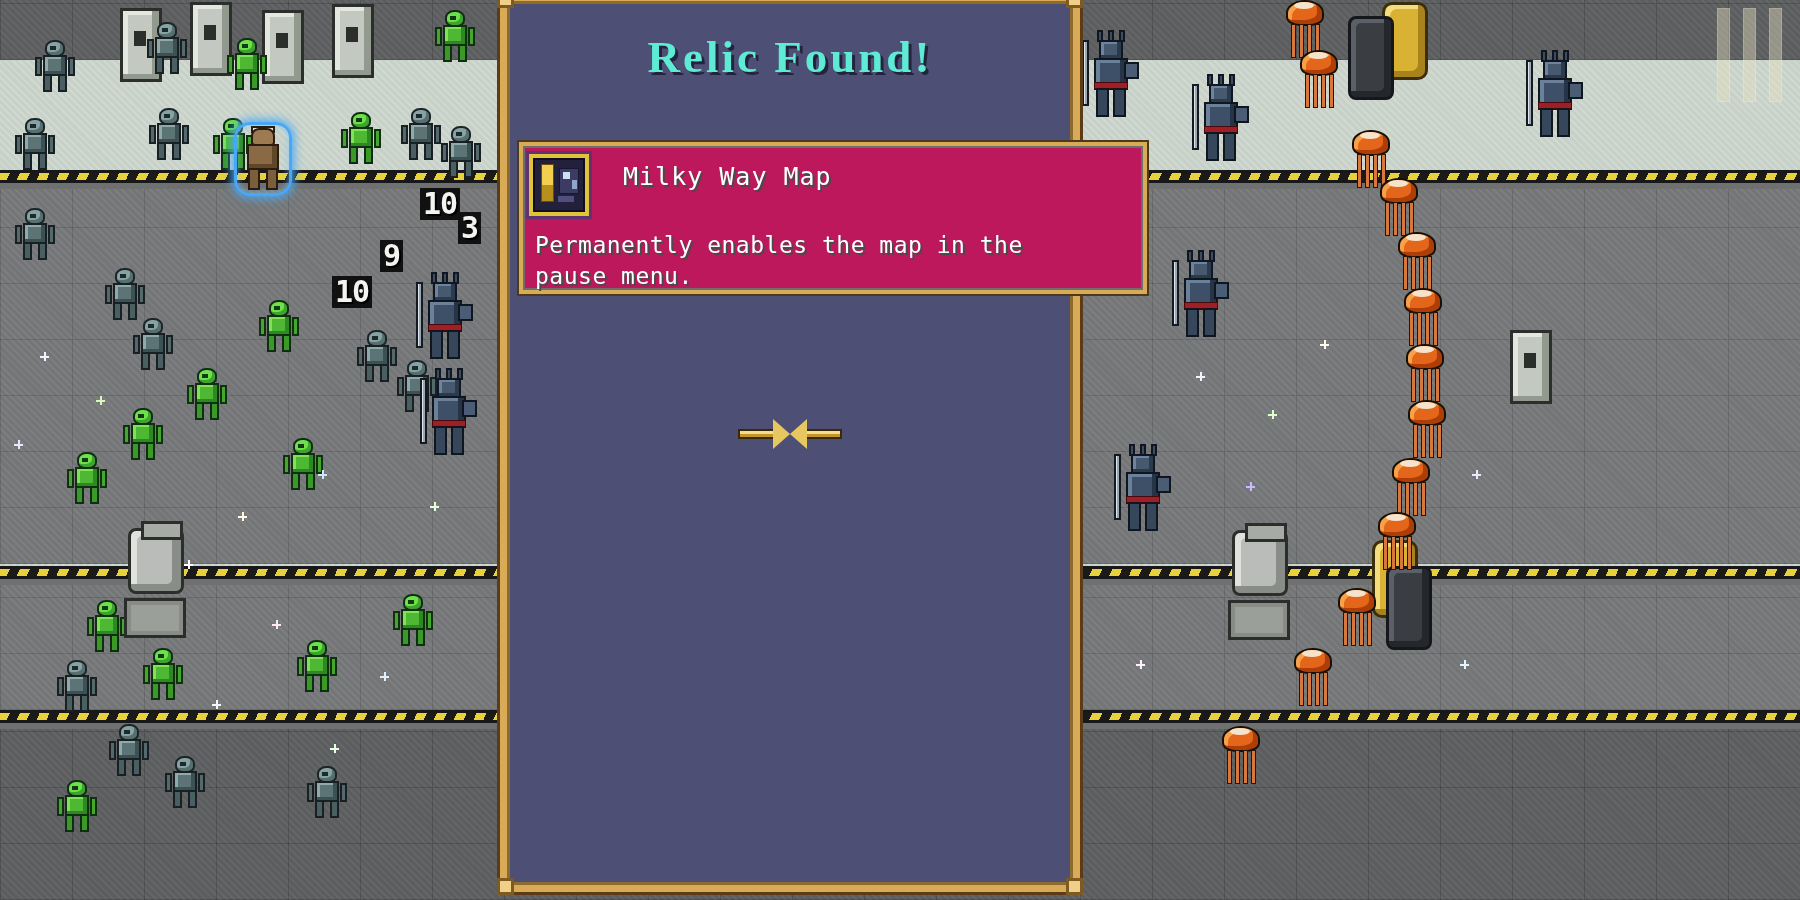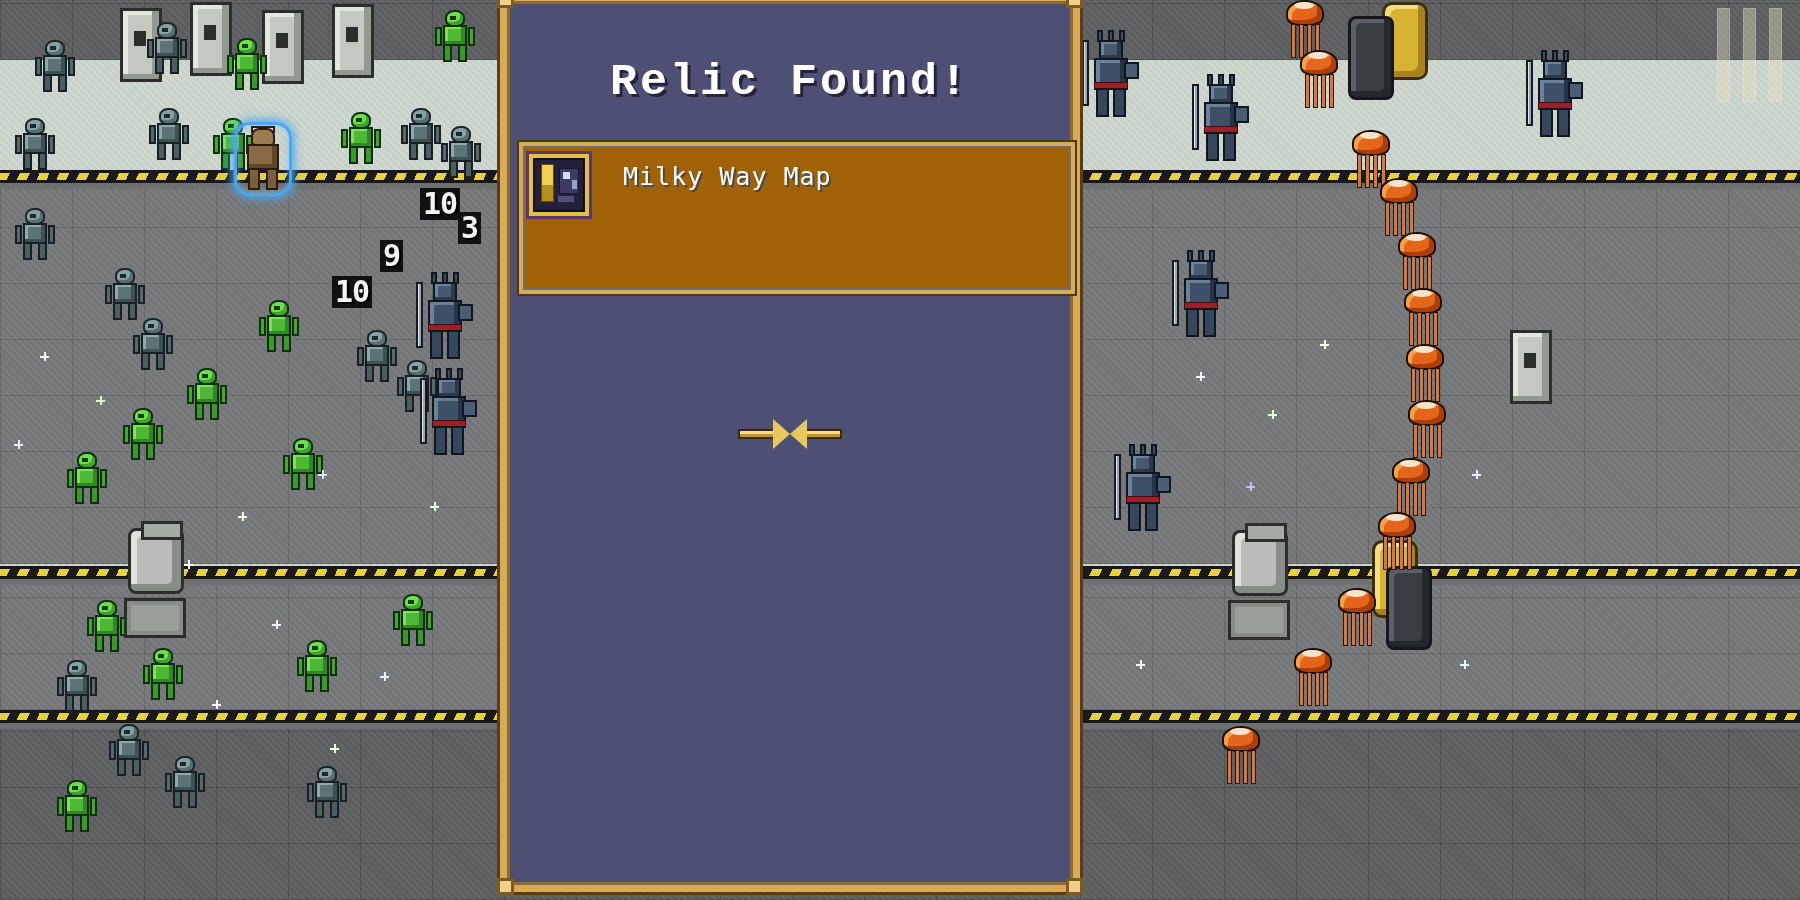--- a/index.html
+++ b/index.html
@@ -238,34 +238,34 @@
   }
   
   .corner { position:absolute; width:17px; height:17px; background:#f0d089;
     border:3px solid #7d5a22; z-index:3; }
   .corner.tl { left:-10px; top:-10px; }
   .corner.tr { right:-10px; top:-10px; }
   .corner.bl { left:-10px; bottom:-10px; }
   .corner.br { right:-10px; bottom:-10px; }
 
   .dlg-title {
-    margin-top:56px;
+    margin-top:30px;
     text-align:center;
-    font-family:Liberation Mono, monospace;
+    font-family:Liberation Serif, serif;
     font-size:45px;
     font-weight:bold;
-    color:#ffffff;
+    color:#5eead4;
     letter-spacing:3px;
     text-shadow: 3px 3px 0 #23243b;
   }
 
   .item-panel {
     position:absolute; left:12px; top:141px;
-    width:556px; height:152px;
-    background:#a16207;
+    width:628px; height:152px;
+    background:#be185d;
     border:4px solid #d9ab56;
     box-shadow: inset 0 0 0 2px #6e6e6e, 0 0 0 2px #4b3a1b;
   }
   .item-row { display:flex; align-items:flex-start; padding:8px 0 0 6px; }
 
   .item-icon {
     position:relative;
     width:60px; height:62px;
     background:#23203c;
     border:4px solid #e0c33b;
@@ -881,20 +881,21 @@
       <div class="item-row">
         <div class="item-icon">
           <div class="gold-bar"></div>
           <div class="map-a"></div>
             <div class="map-b"></div>
           <div class="map-c"></div>
             <div class="map-d"></div>
         </div>
         <div class="item-name">Milky Way Map</div>
       </div>
+      <div class="item-desc">Permanently enables the map in the pause menu.</div>
     </div>
 
     <div class="get-row">
       <div class="sel-arrow left">
         <div class="shaft"></div>
           <div class="tip"></div>
       </div>
       <div class="sel-arrow right">
         <div class="shaft"></div>
           <div class="tip"></div>

